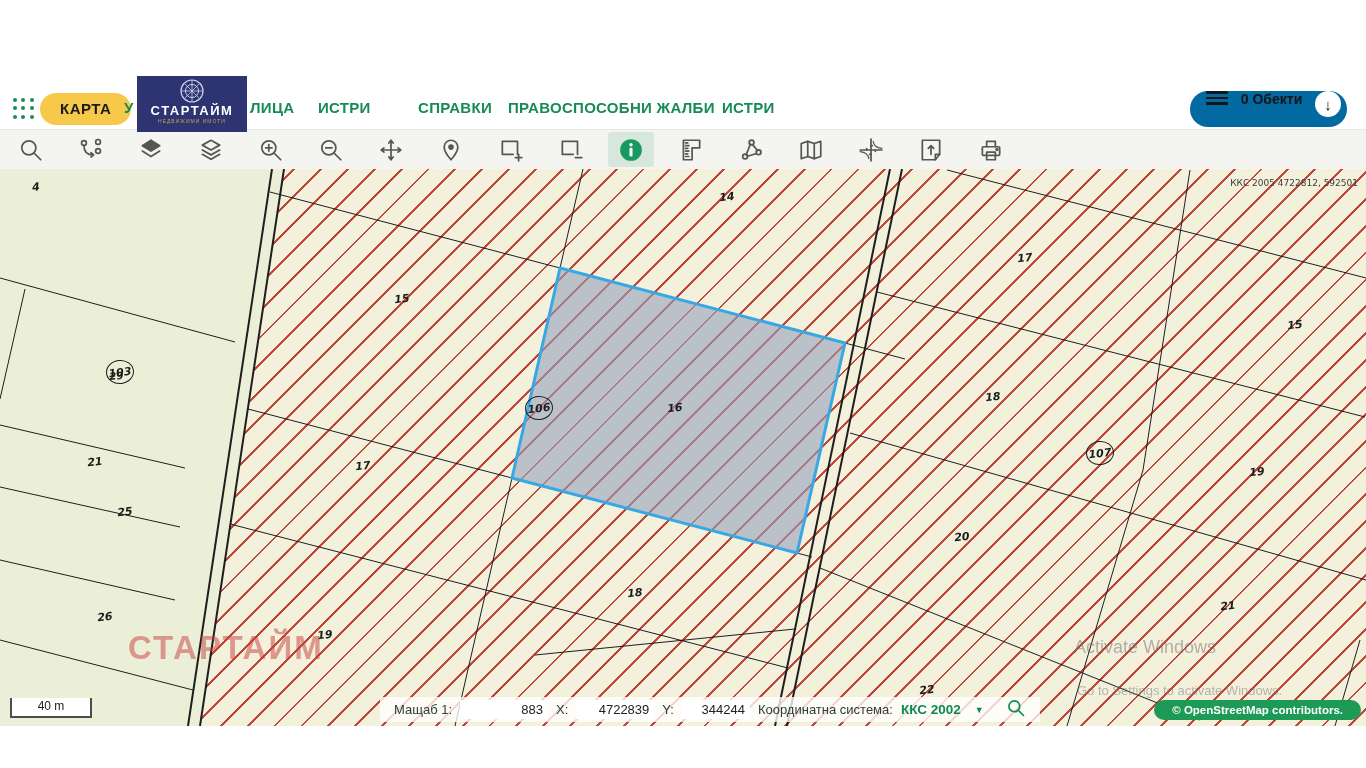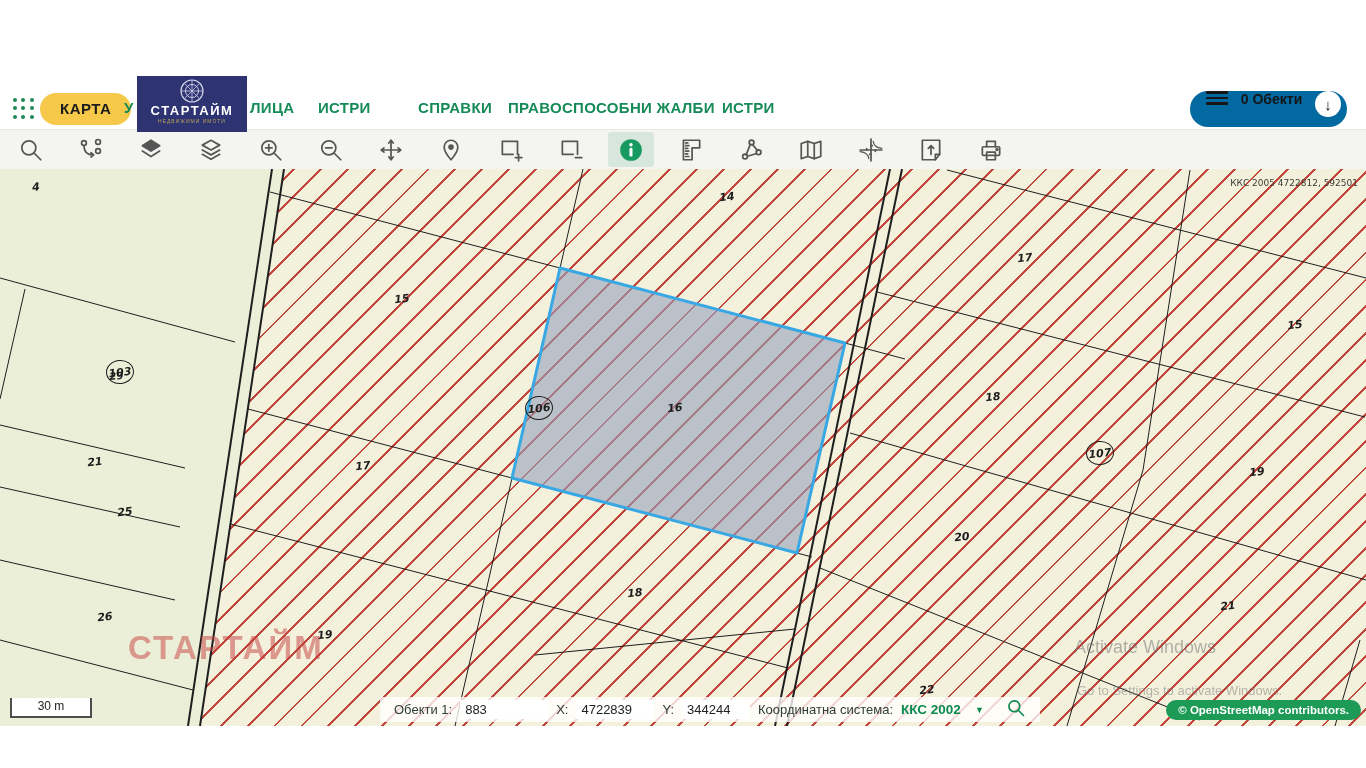--- a/index.html
+++ b/index.html
@@ -33,26 +33,26 @@
   #plain-left { position:absolute; inset:0; background:#ecefd8; clip-path:polygon(0 0,284px 0,200px 557px,0 557px); }
   #map-svg { position:absolute; left:0; top:0; }
   .parcel-label { position:absolute; transform:translate(-50%,-50%) rotate(-6deg); font-family:"DejaVu Sans",sans-serif; font-style:italic; font-size:11px; font-weight:600; color:#1c1c1c; white-space:nowrap; }
   .parcel-label.circled { border:1.4px solid #1c1c1c; border-radius:50%; width:28px; height:24px; display:flex; align-items:center; justify-content:center; }
   .sub-num { position:absolute; left:2px; top:9px; font-size:10px; }
   #corner-ref { position:absolute; right:8px; top:9px; font-size:9px; color:#3c3c34; font-family:"DejaVu Sans",sans-serif; }
   #map-watermark { position:absolute; left:128px; top:460px; font-size:33px; font-weight:bold; letter-spacing:2px; color:rgba(197,62,62,.5); }
   #activate-1 { position:absolute; left:1074px; top:468px; font-size:18px; color:rgba(110,110,110,.5); }
   #activate-2 { position:absolute; left:1077px; top:498px; font-size:13px; color:rgba(120,120,120,.5);margin-top:16px; }
   #scalebar { position:absolute; left:10px; bottom:8px; width:82px; height:20px; background:#fff; border:2px solid #4d4d4d; border-top:none; text-align:center; font-size:12px; color:#222; line-height:17px; }
-  #attribution { position:absolute; right:5px; bottom:6px; background:#1d9a55; color:#fff; font-weight:bold; font-size:11.5px; padding:4px 12px; border-radius:12px; }
+  #attribution { position:absolute; right:5px; bottom:6px; background:#1d9a55; color:#fff; font-weight:bold; font-size:11.5px; padding:4px 18px; border-radius:12px; }
 
   
   #statusbar { position:absolute; left:380px; bottom:4px; height:25px; display:flex; align-items:center; gap:8px; background:rgba(255,255,255,.78); padding:0 14px; }
   #statusbar .lab { font-size:13px; color:#2f3d36; white-space:nowrap; }
-  #statusbar input { border:none; background:#fff; height:19px; font-size:13px; color:#222; padding:0 5px; font-family:"Liberation Sans",sans-serif; }
+  #statusbar input { border:none; background:#fff; height:19px; font-size:13px; color:#222; padding:0 5px; font-family:"Liberation Sans",sans-serif;text-align:right; }
   #scale-input { width:88px; } #x-input { width:78px; } #y-input { width:68px; }
   #crs-value { font-size:13.5px; font-weight:bold; color:#0d8a4e; cursor:pointer; }
   #crs-caret { font-size:9px; color:#0d8a4e; cursor:pointer; margin-left:6px; }
   #status-search { margin-left:14px; cursor:pointer; }
   #status-search svg { stroke:#0d8a4e; fill:none; stroke-width:2; stroke-linecap:round; }
 </style>
 </head>
 <body>
 
 <div id="app">
@@ -267,25 +267,25 @@
         <div class="parcel-label" style="left: 635px; top: 424px;">18</div>
         <div class="parcel-label" style="left: 1228px; top: 437px;">21</div>
         <div class="parcel-label" style="left: 325px; top: 466px;">19</div>
         <div class="parcel-label" style="left: 1257px; top: 303px;">19</div>
         <div class="parcel-label" style="left: 927px; top: 521px;">22</div>
       </div>
     <div id="corner-ref">ККС 2005 4722812, 592501</div>
     <div id="map-watermark">СТАРТАЙМ</div>
     <div id="activate-1">Activate Windows</div>
     <div id="activate-2">Go to Settings to activate Windows.</div>
-    <div id="scalebar">30 m</div>
+    <div id="scalebar">40 m</div>
     <div id="attribution">© OpenStreetMap contributors.</div>
 
     <div id="statusbar">
-      <span class="lab">Обекти 1:</span>
+      <span class="lab">Мащаб 1:</span>
       <input id="scale-input" value="883" style="">
       <span class="lab">X:</span>
       <input id="x-input" value="4722839" style="">
       <span class="lab">Y:</span>
       <input id="y-input" value="344244" style="">
       <span class="lab">Координатна система:</span>
       <span id="crs-value">ККС 2002</span>
       <span id="crs-caret">▼</span>
       <span id="status-search">
         <svg width="20" height="20" viewBox="0 0 24 24">

